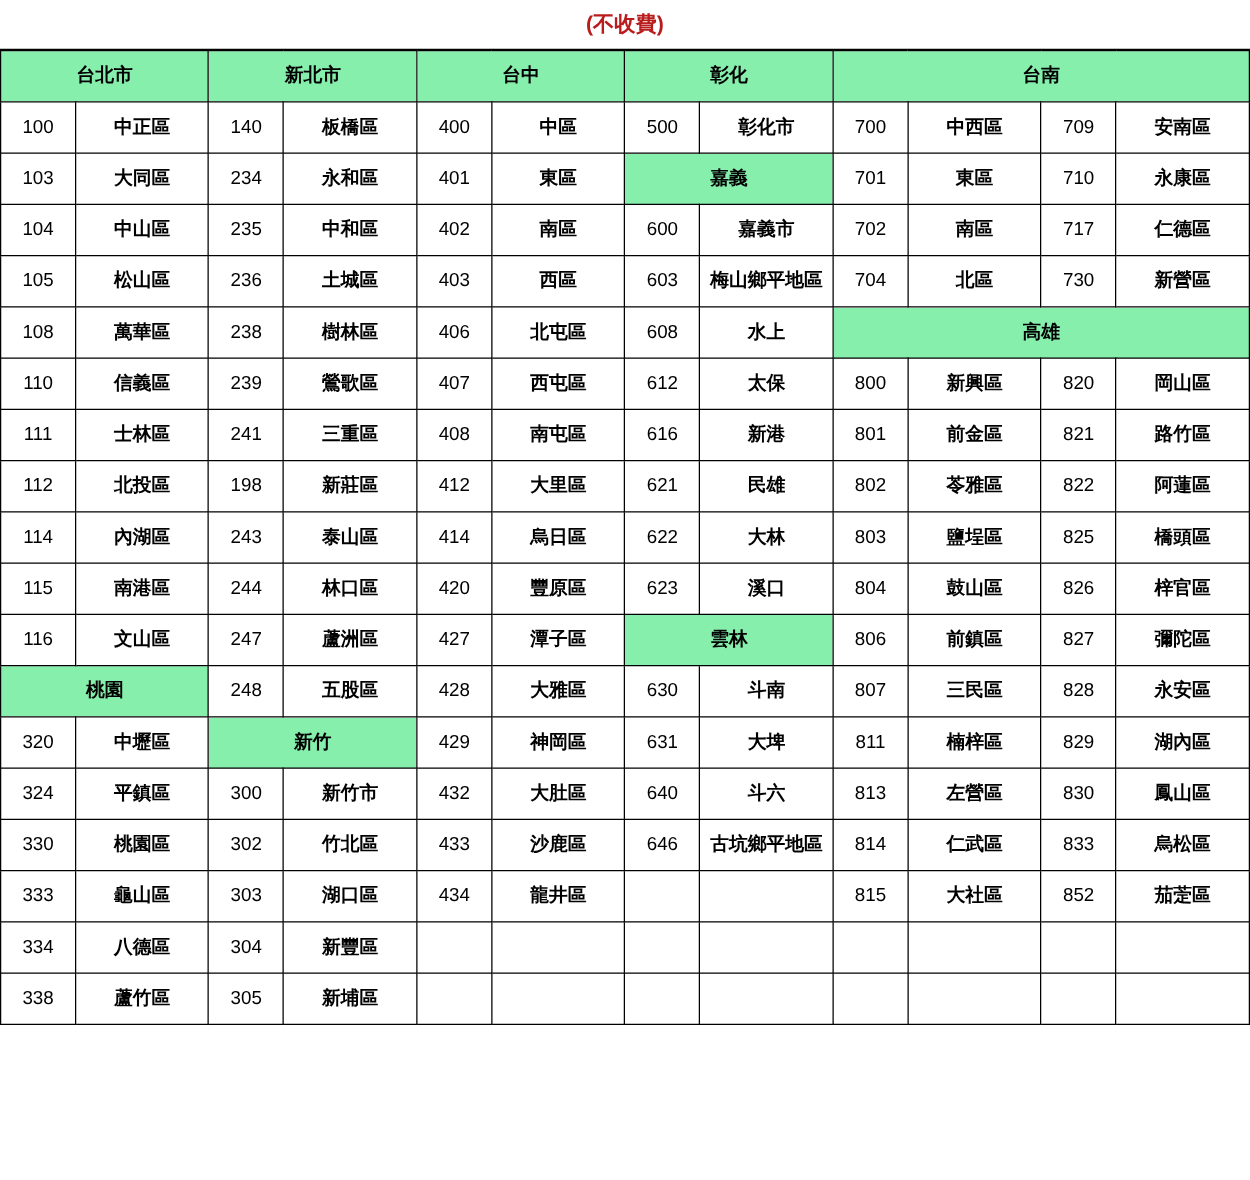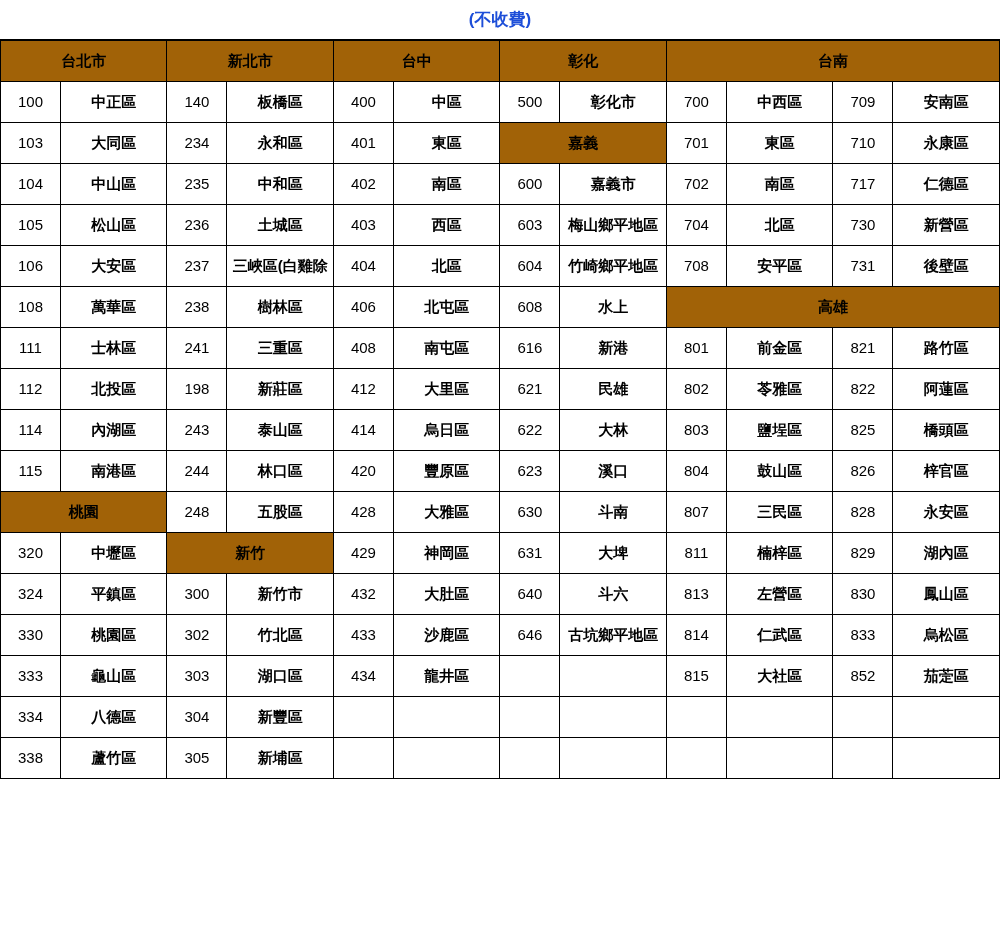--- a/index.html
+++ b/index.html
@@ -19,21 +19,21 @@
     position: relative;
     box-sizing: border-box;
   }
   .title-row {
     height: 40px;
     display: flex;
     align-items: center;
     justify-content: center;
     font-size: 17px;
     font-weight: bold;
-    color: #1d4ed8;
+    color: #b91c1c;
     border-bottom: 1px solid #000;
     box-sizing: border-box;
   }
   table.grid {
     border-collapse: collapse;
     table-layout: fixed;
     width: 1000px;
   }
   table.grid td {
     border: 1px solid #000000;
@@ -49,21 +49,21 @@
   td.code {
     width: 54px;
     font-size: 15px;
   }
   td.name {
     width: 96px;
     font-size: 15px;
     font-weight: bold;
   }
   td.hdr {
-    background: #a16207;
+    background: #86efac;
     font-weight: bold;
     font-size: 16px;
   }
   td.blank {
     border: 1px solid #000000;
   }
   td.small {
     font-size: 12px;
     font-weight: bold;
     line-height: 1.08;
@@ -160,47 +160,47 @@
         <td class="code">403</td>
         <td class="name">西區</td>
         <td class="code">603</td>
         <td class="name small">梅山鄉平地區</td>
         <td class="code">704</td>
         <td class="name">北區</td>
         <td class="code">730</td>
         <td class="name">新營區</td>
       </tr>
 
-      <tr>
-        <td class="code">106</td>
-        <td class="name">大安區</td>
-        <td class="code">237</td>
-        <td class="name tiny">三峽區(白雞除</td>
-        <td class="code">404</td>
-        <td class="name">北區</td>
-        <td class="code">604</td>
-        <td class="name small">竹崎鄉平地區</td>
-        <td class="code">708</td>
-        <td class="name">安平區</td>
-        <td class="code">731</td>
-        <td class="name">後壁區</td>
-      </tr>
 
       <tr>
         <td class="code">108</td>
         <td class="name">萬華區</td>
         <td class="code">238</td>
         <td class="name">樹林區</td>
         <td class="code">406</td>
         <td class="name">北屯區</td>
         <td class="code">608</td>
         <td class="name">水上</td>
         <td class="hdr" colspan="4">高雄</td>
       </tr>
 
+      <tr>
+        <td class="code">110</td>
+        <td class="name">信義區</td>
+        <td class="code">239</td>
+        <td class="name">鶯歌區</td>
+        <td class="code">407</td>
+        <td class="name">西屯區</td>
+        <td class="code">612</td>
+        <td class="name">太保</td>
+        <td class="code">800</td>
+        <td class="name">新興區</td>
+        <td class="code">820</td>
+        <td class="name">岡山區</td>
+      </tr>
 
       <tr>
         <td class="code">111</td>
         <td class="name">士林區</td>
         <td class="code">241</td>
         <td class="name">三重區</td>
         <td class="code">408</td>
         <td class="name">南屯區</td>
         <td class="code">616</td>
         <td class="name">新港</td>
@@ -248,20 +248,33 @@
         <td class="code">420</td>
         <td class="name">豐原區</td>
         <td class="code">623</td>
         <td class="name">溪口</td>
         <td class="code">804</td>
         <td class="name">鼓山區</td>
         <td class="code">826</td>
         <td class="name">梓官區</td>
       </tr>
 
+      <tr>
+        <td class="code">116</td>
+        <td class="name">文山區</td>
+        <td class="code">247</td>
+        <td class="name">蘆洲區</td>
+        <td class="code">427</td>
+        <td class="name">潭子區</td>
+        <td class="hdr" colspan="2">雲林</td>
+        <td class="code">806</td>
+        <td class="name">前鎮區</td>
+        <td class="code">827</td>
+        <td class="name">彌陀區</td>
+      </tr>
 
       <tr>
         <td class="hdr" colspan="2">桃園</td>
         <td class="code">248</td>
         <td class="name">五股區</td>
         <td class="code">428</td>
         <td class="name">大雅區</td>
         <td class="code">630</td>
         <td class="name">斗南</td>
         <td class="code">807</td>

